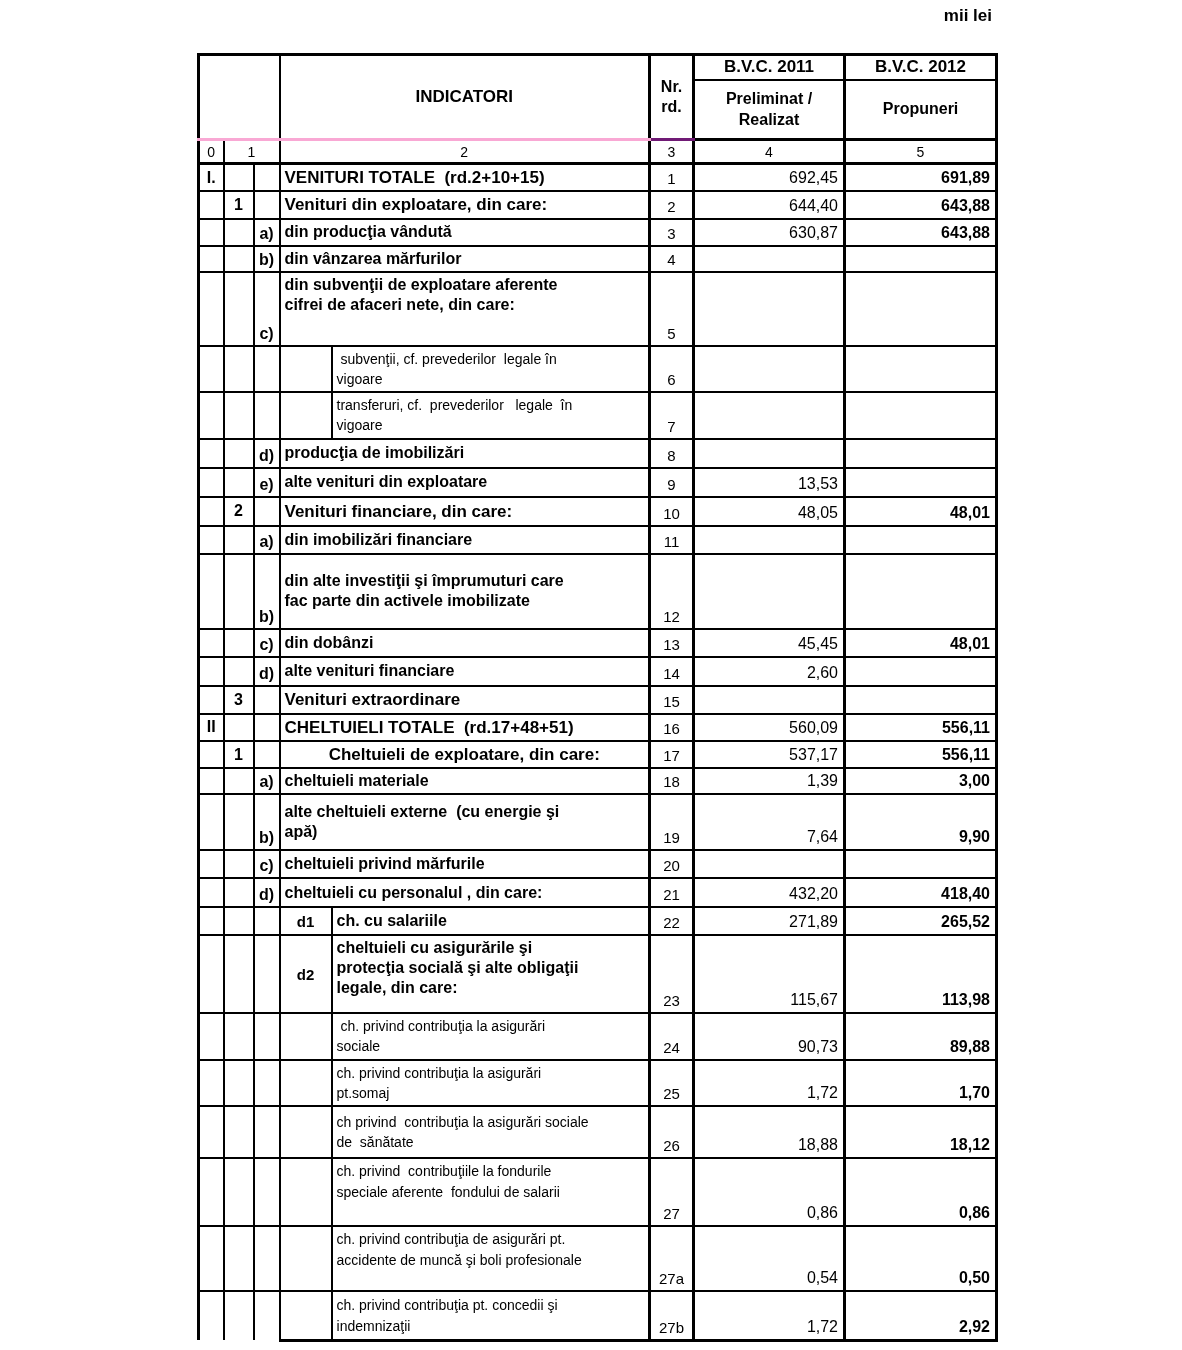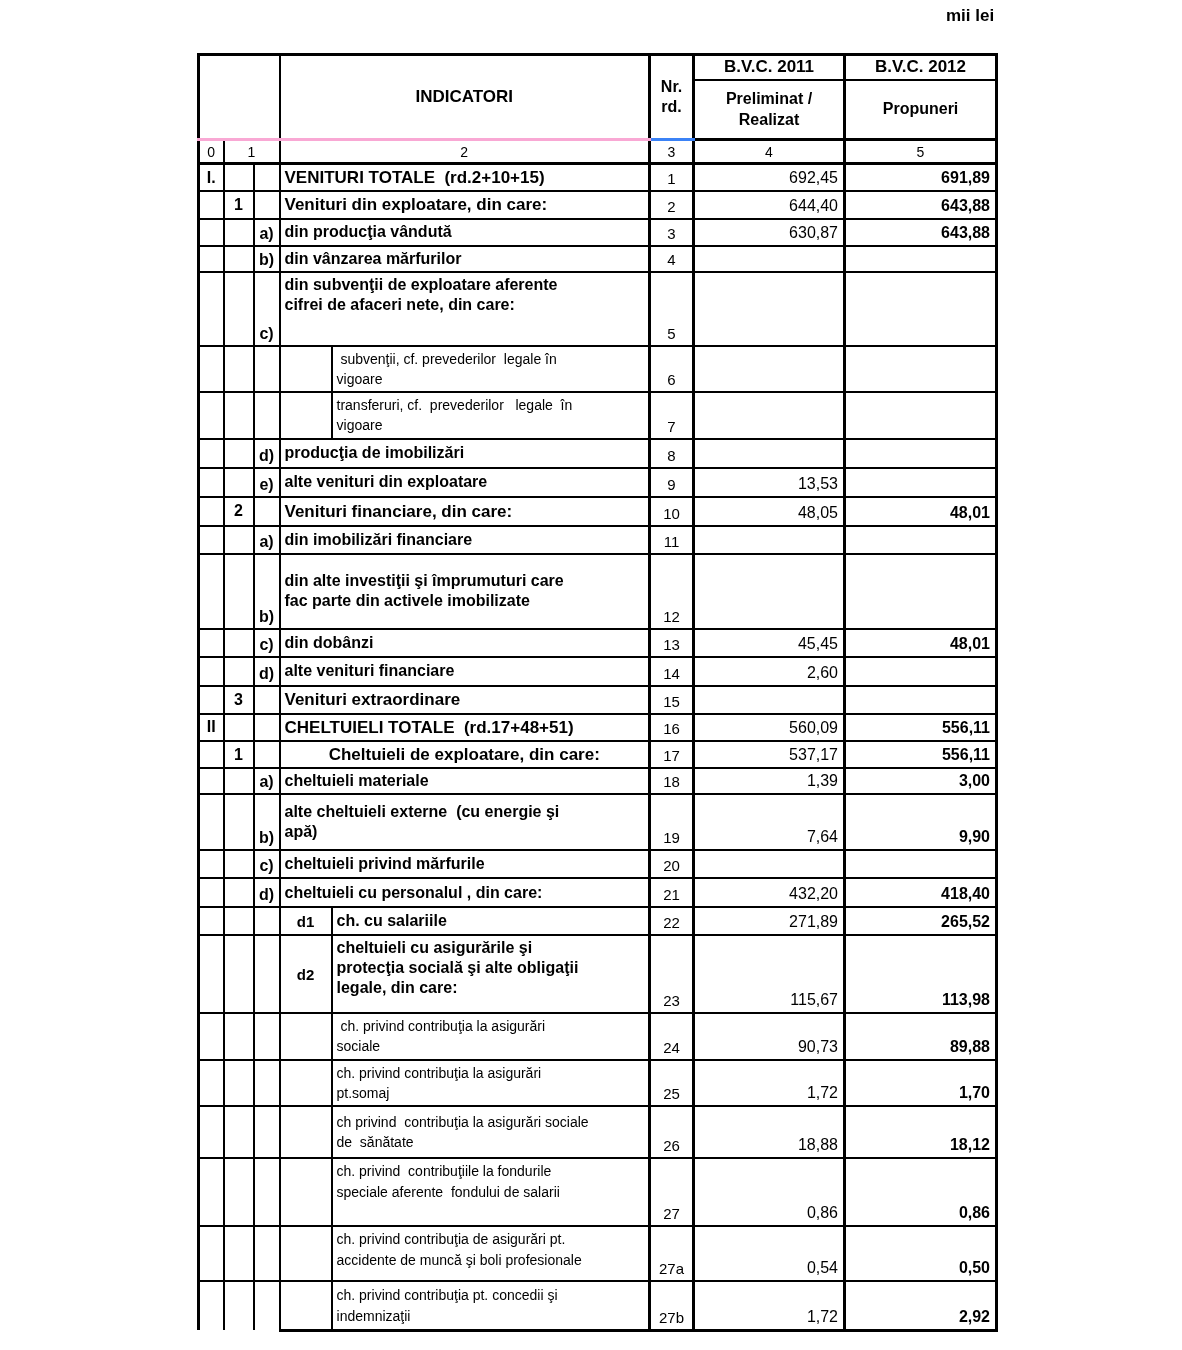--- a/index.html
+++ b/index.html
@@ -5,39 +5,39 @@
   html, body { margin:0; padding:0; background:#ffffff; }
   body {
     width:1182px; height:1350px;
     font-family:"Liberation Sans", sans-serif;
     color:#000;
   }
   .page { position:relative; width:1182px; height:1350px; background:#ffffff; overflow:hidden; }
 
   .unit-label {
     position:absolute; top:6px; left:936px; width:56px;
-    font-size:17px; font-weight:bold; margin-left:10px;
+    font-size:17px; font-weight:bold; text-align:right;
   }
 
   table.budget {
     position:absolute; left:197px; top:53px; width:798px;
     border-collapse:collapse; table-layout:fixed;
     border:3px solid #000; border-bottom:none;
   }
   td, th {
     border:2px solid #000; padding:0; overflow:hidden;
     font-size:16px; vertical-align:middle;
   }
 
   
   thead th { font-weight:bold; text-align:center; }
   thead tr.hrow1 { height:25px; }
   thead tr.hrow2 { height:60px; }
   th.h-indicatori { font-size:17px; }
-  th.h-nr { white-space:pre-wrap; line-height:1.25; border-left:3px solid #000; border-right:3px solid #000; border-bottom:3px solid #3b82f6; }
+  th.h-nr { white-space:pre-wrap; line-height:1.25; border-left:3px solid #000; border-right:3px solid #000; border-bottom:3px solid #701a75; }
   th.h-title { font-size:17px; }
   th.h-sub { font-size:16px; white-space:pre-wrap; line-height:1.35; border-bottom:3px solid #000; }
   th.h-empty, th.h-indicatori { border-bottom:3px solid #f9a8d4; }
   th.v2012-b, td.c7 { border-left:3px solid #000; }
 
   
   tr.numrow td {
     height:21px; font-size:14px; font-weight:normal; text-align:center;
     border-bottom:3px solid #000; vertical-align:middle;
   }
@@ -367,21 +367,21 @@
           <td class="c0"></td>
           <td class="c1"></td>
           <td class="c2"></td>
           <td class="c3"></td>
           <td class="c4 vtop">ch. privind  contribuţiile la fondurile
 speciale aferente  fondului de salarii</td>
           <td class="c5">27</td>
           <td class="c6">0,86</td>
           <td class="c7">0,86</td>
         </tr>
-        <tr class="detail" style="height: 55px;">
+        <tr class="detail" style="height: 65px;">
           <td class="c0"></td>
           <td class="c1"></td>
           <td class="c2"></td>
           <td class="c3"></td>
           <td class="c4 vtop">ch. privind contribuţia de asigurări pt.
 accidente de muncă şi boli profesionale</td>
           <td class="c5">27a</td>
           <td class="c6">0,54</td>
           <td class="c7">0,50</td>
         </tr>

